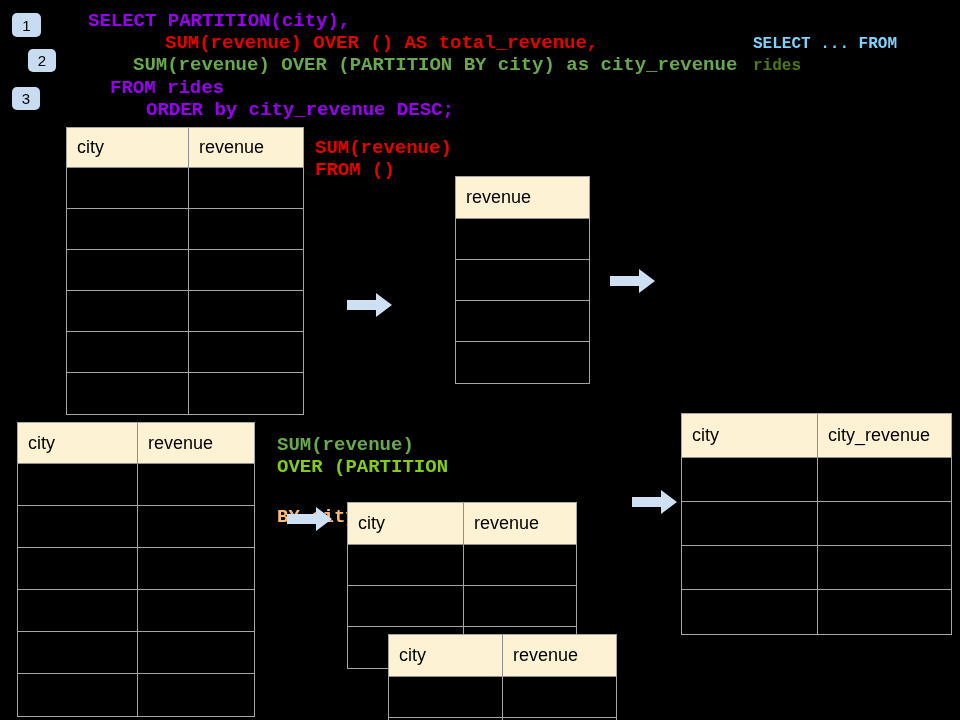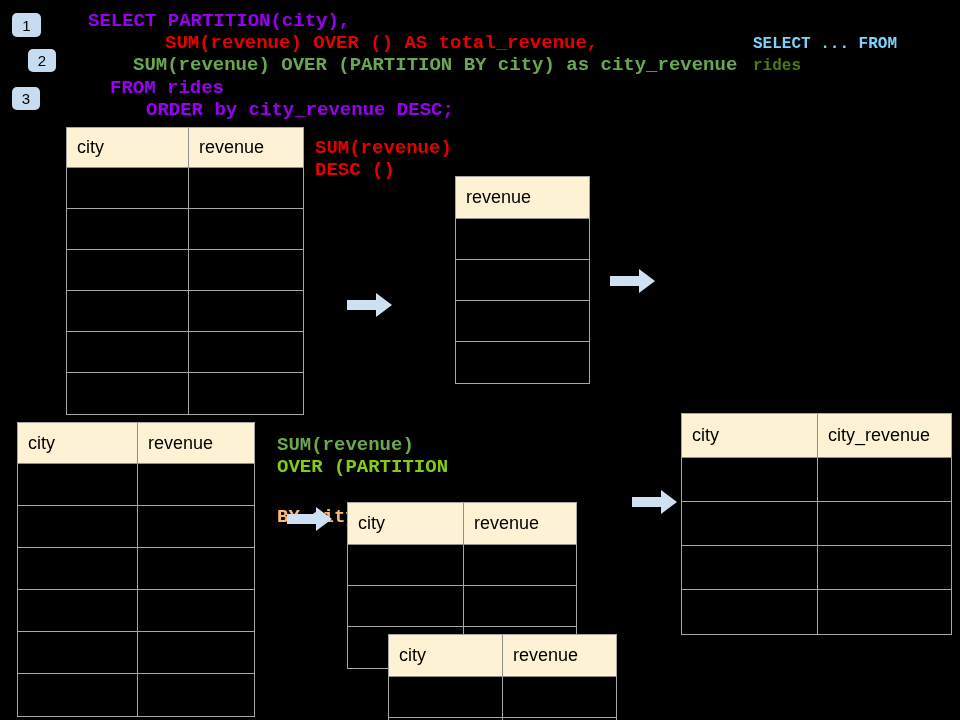--- a/index.html
+++ b/index.html
@@ -91,21 +91,21 @@
   <div class="code" id="code-l1" style="color: rgb(153, 0, 242);">SELECT PARTITION(city),</div>
   <div class="code" id="code-l2" style="color: rgb(230, 0, 0);">SUM(revenue) OVER () AS total_revenue,</div>
   <div class="code" id="code-l3" style="color: rgb(106, 168, 79);">SUM(revenue) OVER (PARTITION BY city) as city_revenue</div>
   <div class="code" id="code-l4" style="color: rgb(153, 0, 242);">FROM rides</div>
   <div class="code" id="code-l5" style="color: rgb(153, 0, 242);">ORDER by city_revenue DESC;</div>
 
   <div class="code note" id="note-l1" style="color: #7dd3fc;">SELECT ... FROM</div>
   <div class="code note" id="note-l2" style="color: #4d7c0f;">rides</div>
 
   <div class="code" id="ann-total-1" style="color: rgb(230, 0, 0);">SUM(revenue)</div>
-  <div class="code" id="ann-total-2" style="color: rgb(230, 0, 0);">DESC ()</div>
+  <div class="code" id="ann-total-2" style="color: rgb(230, 0, 0);">FROM ()</div>
 
   <div class="code" id="ann-part-1" style="color: rgb(106, 168, 79);">SUM(revenue)</div>
   <div class="code" id="ann-part-2" style="color: #84cc16;">OVER (PARTITION</div>
   <div class="code" id="ann-part-3" style="color: #fdba74; margin-top: 28px;">BY city)</div>
 
   <svg class="arrow" id="arrow-1" width="46" height="26" viewBox="0 0 46 26">
     <polygon points="0,8 29,8 29,1 45,13 29,25 29,18 0,18" style="fill: rgb(207, 224, 243);"></polygon>
   </svg>
   <svg class="arrow" id="arrow-2" width="46" height="26" viewBox="0 0 46 26">
     <polygon points="0,8 29,8 29,1 45,13 29,25 29,18 0,18" style="fill: rgb(207, 224, 243);"></polygon>

